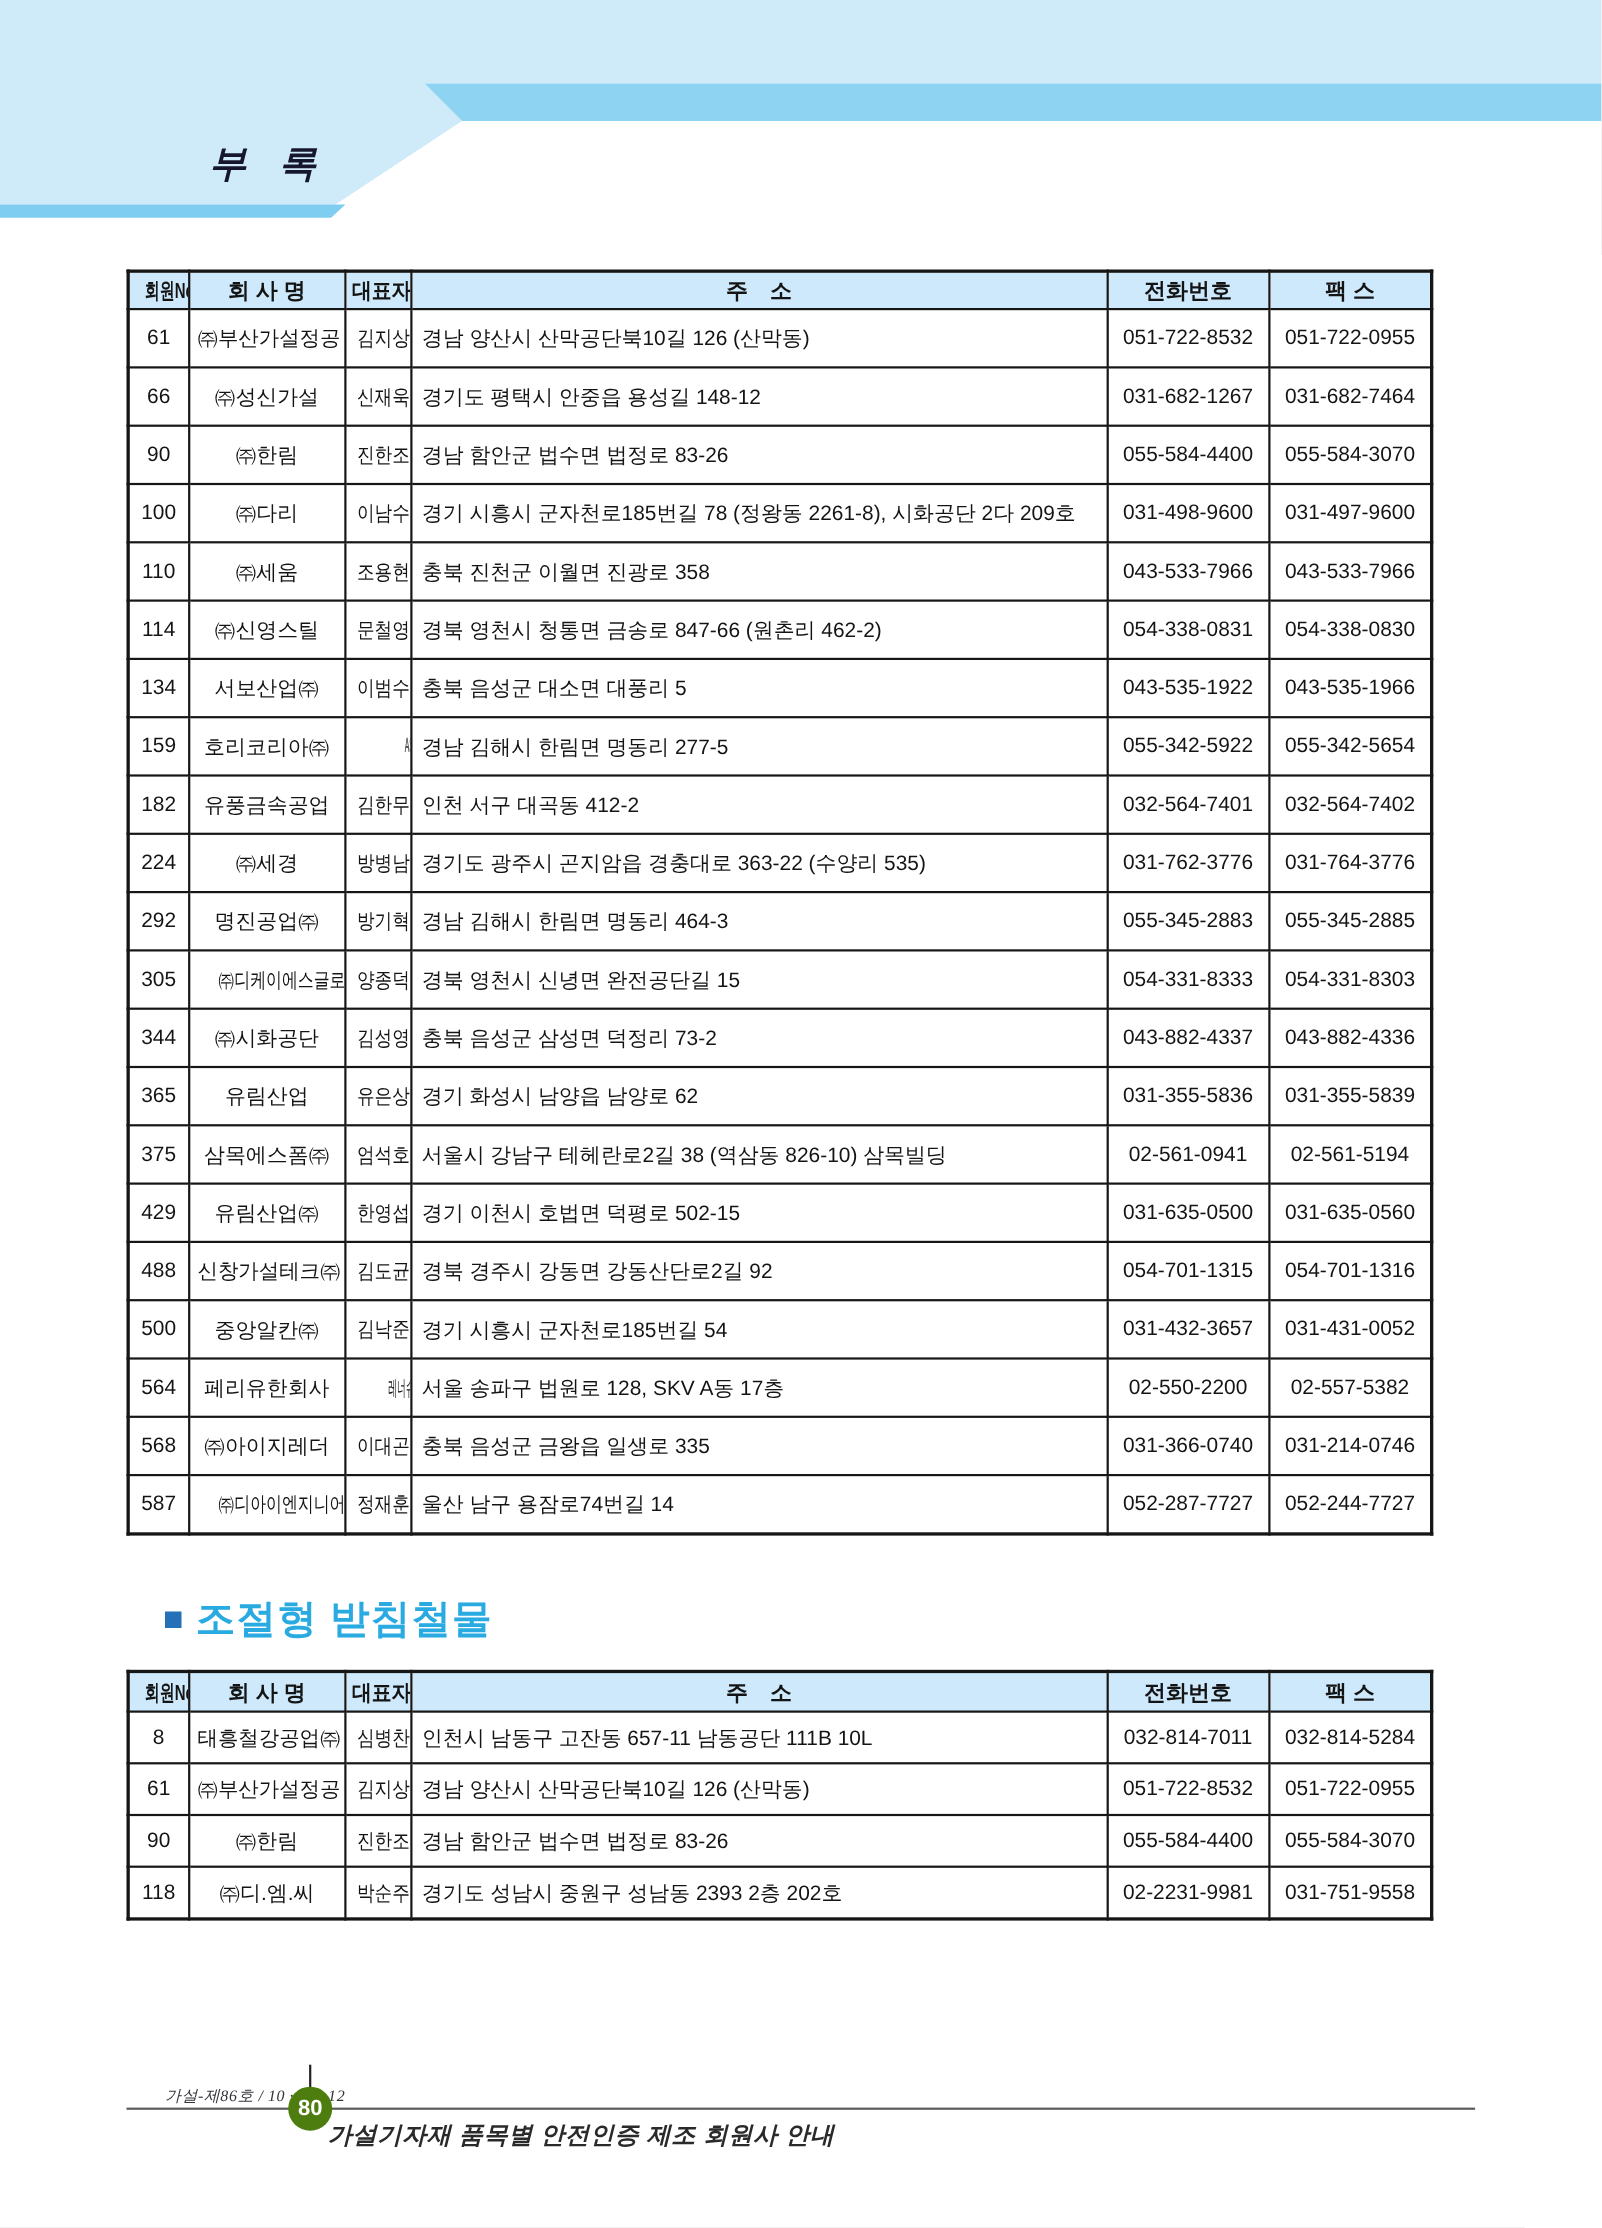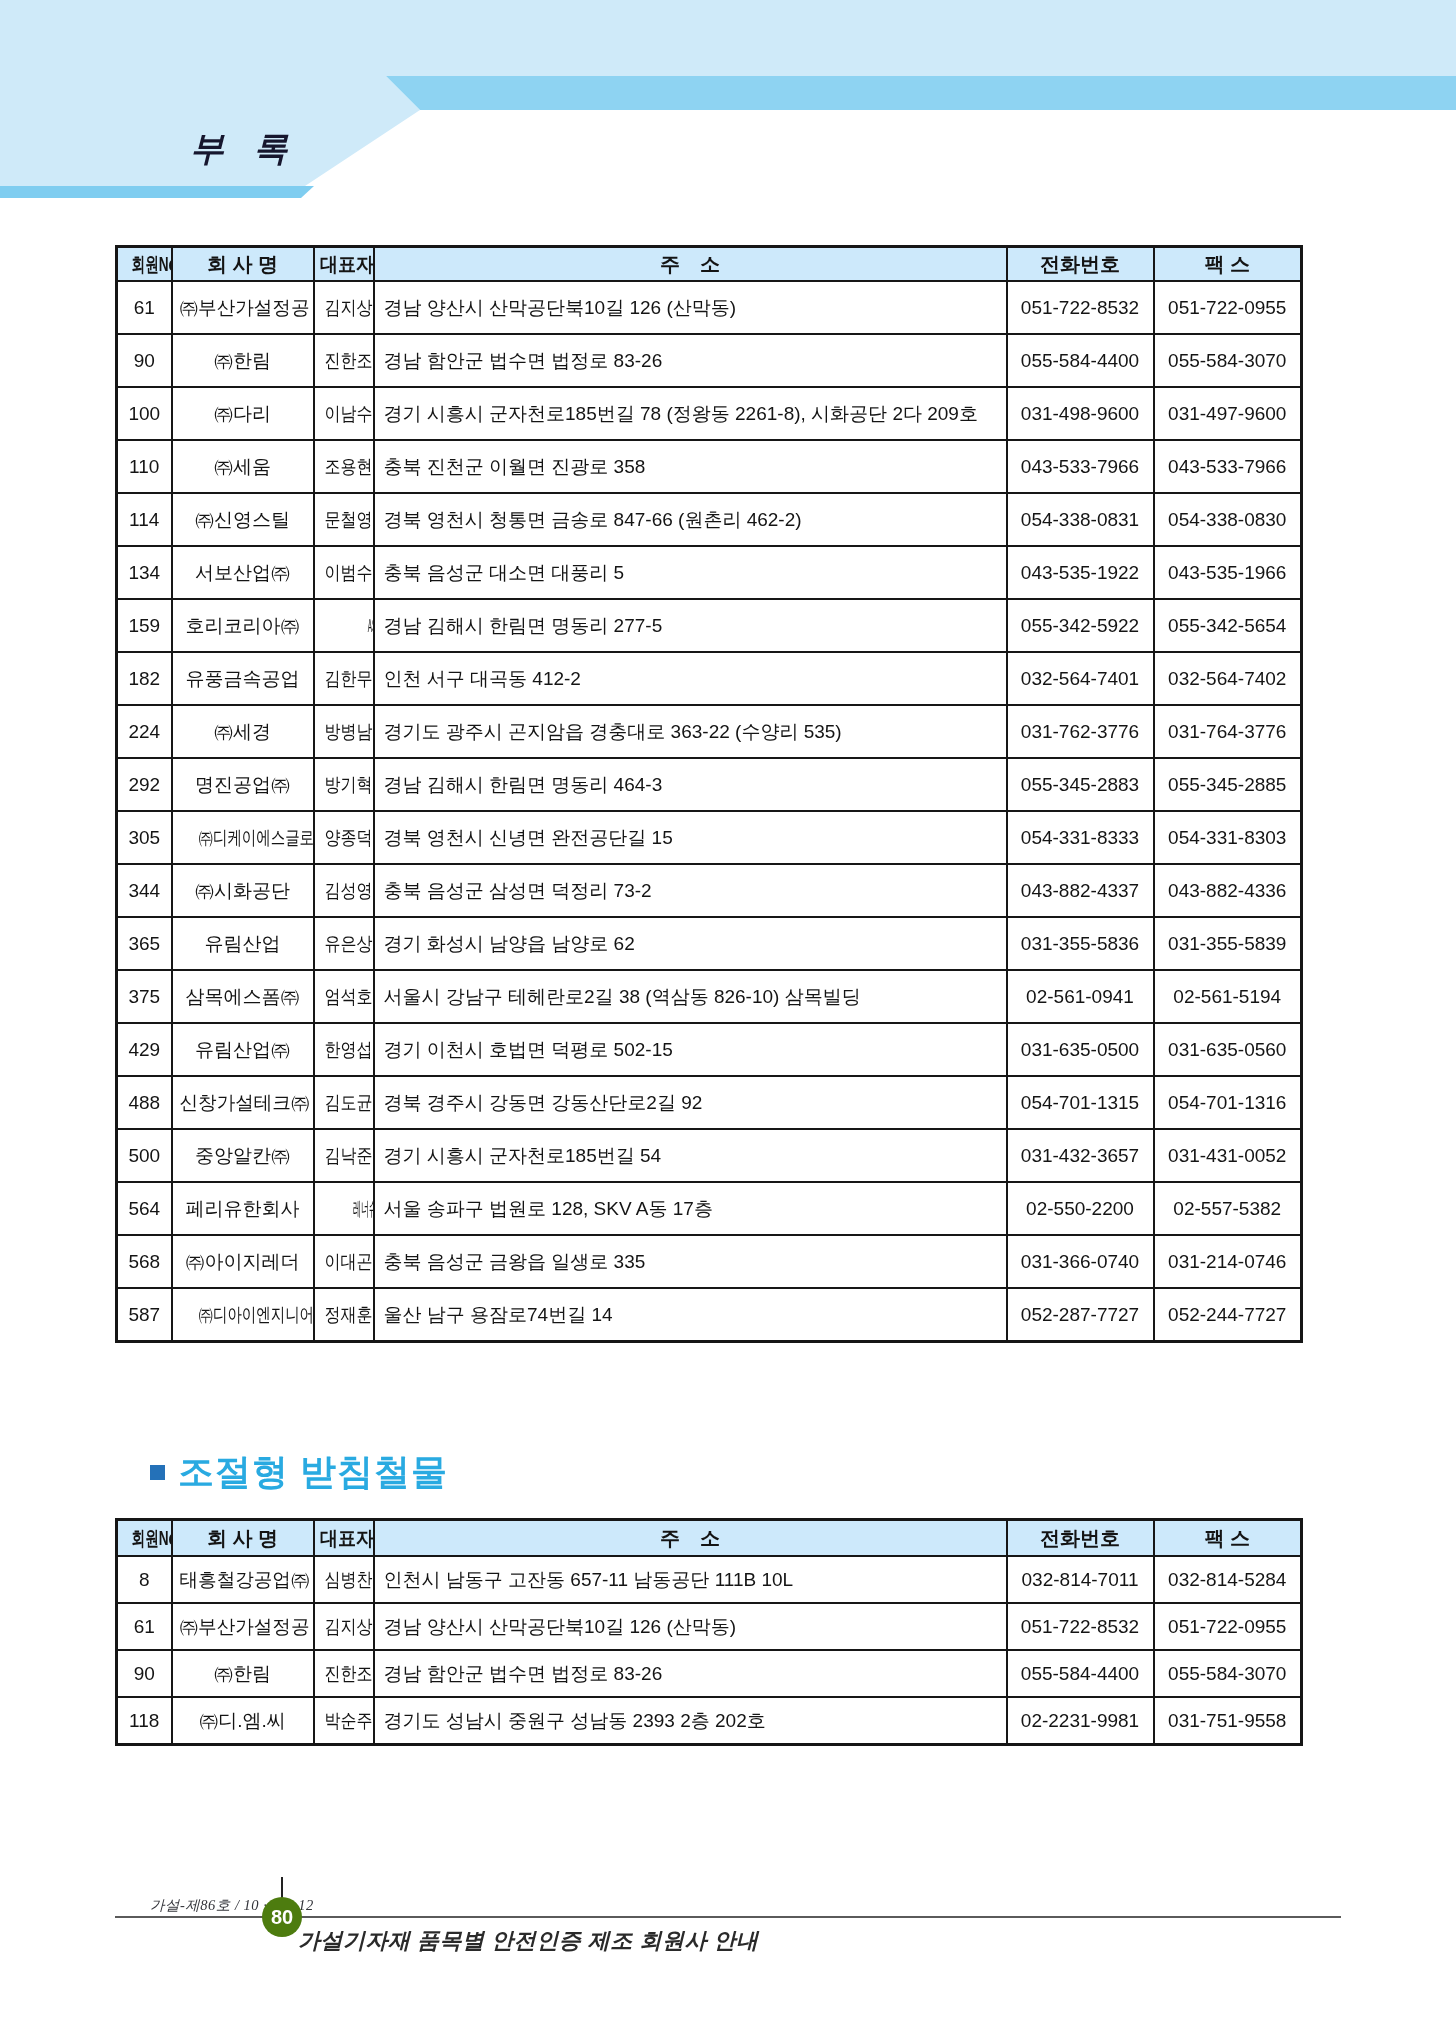--- a/index.html
+++ b/index.html
@@ -107,20 +107,28 @@
     <tbody>
         <tr>
           <td class="col-no"><span class="fit">61</span></td>
           <td class="col-company"><span class="fit" style="transform: scaleX(0.977444);">㈜부산가설정공</span></td>
           <td class="col-rep"><span class="fit" style="transform: scaleX(0.842105);">김지상</span></td>
           <td class="col-address"><span class="fit">경남 양산시 산막공단북10길 126 (산막동)</span></td>
           <td class="col-phone"><span class="fit">051-722-8532</span></td>
           <td class="col-fax"><span class="fit">051-722-0955</span></td>
         </tr>
         <tr>
+          <td class="col-no"><span class="fit">66</span></td>
+          <td class="col-company"><span class="fit">㈜성신가설</span></td>
+          <td class="col-rep"><span class="fit" style="transform: scaleX(0.842105);">신재욱</span></td>
+          <td class="col-address"><span class="fit">경기도 평택시 안중읍 용성길 148-12</span></td>
+          <td class="col-phone"><span class="fit">031-682-1267</span></td>
+          <td class="col-fax"><span class="fit">031-682-7464</span></td>
+        </tr>
+        <tr>
           <td class="col-no"><span class="fit">90</span></td>
           <td class="col-company"><span class="fit">㈜한림</span></td>
           <td class="col-rep"><span class="fit" style="transform: scaleX(0.842105);">진한조</span></td>
           <td class="col-address"><span class="fit">경남 함안군 법수면 법정로 83-26</span></td>
           <td class="col-phone"><span class="fit">055-584-4400</span></td>
           <td class="col-fax"><span class="fit">055-584-3070</span></td>
         </tr>
         <tr>
           <td class="col-no"><span class="fit">100</span></td>
           <td class="col-company"><span class="fit">㈜다리</span></td>

